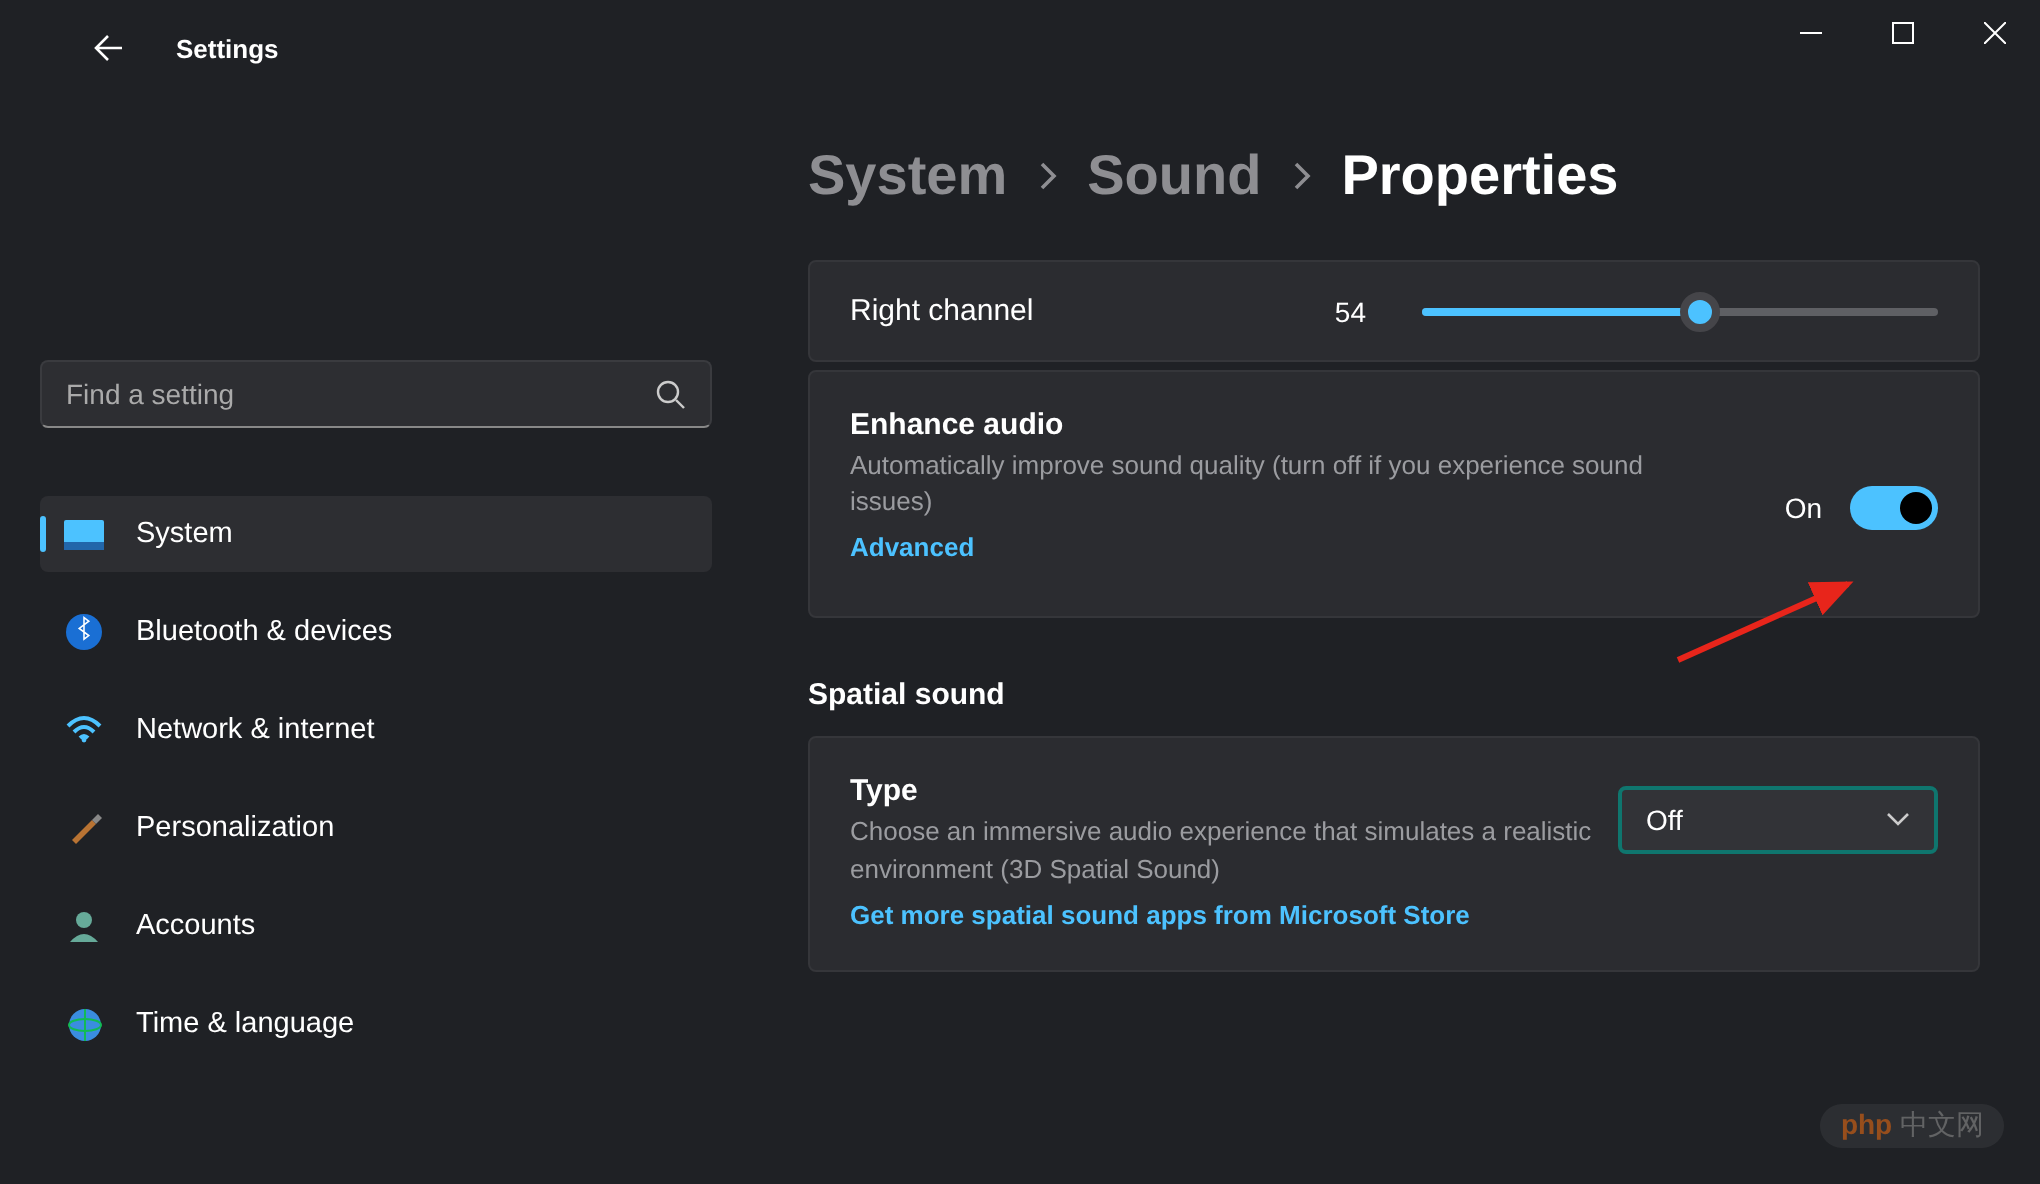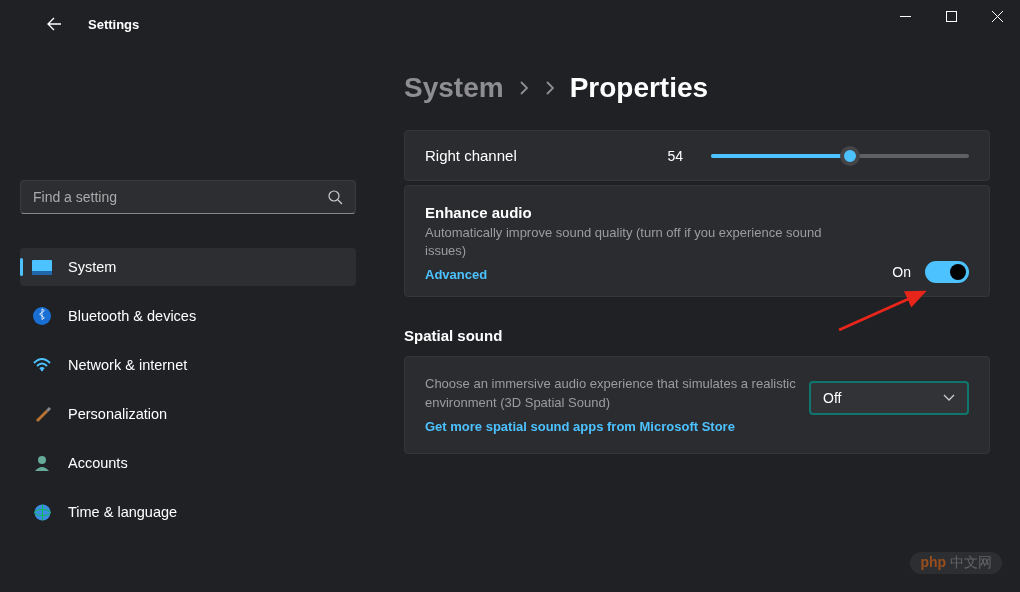--- a/index.html
+++ b/index.html
@@ -118,22 +118,22 @@
       background: #4cc2ff; border-radius: 2px;
     }
     .slider-thumb {
       position: absolute; left: 54%; top: 50%;
       width: 20px; height: 20px;
       background: #4cc2ff; border-radius: 50%;
       border: 4px solid #454549;
       transform: translate(-50%, -50%);
     }
     .enhance-card {
-      display: flex; align-items: flex-end;
-      padding: 18px 20px 13px;
+      display: flex; align-items: center;
+      padding: 18px 20px 25px;
     }
     .enhance-text { flex: 1; }
     .card-title { font-size: 15px; font-weight: 600; margin-bottom: 3px; }
     .card-desc { font-size: 13px; color: #9b9ca0; line-height: 1.4; margin-bottom: 5px; max-width: 400px; }
     .link { font-size: 13px; color: #4cc2ff; font-weight: 600; cursor: pointer; }
     .toggle-wrap { display: flex; align-items: center; gap: 14px; margin-top: 20px; }
     .toggle-label { font-size: 14px; }
     .toggle {
       width: 44px; height: 22px;
       background: #4cc2ff; border-radius: 11px;
@@ -273,20 +273,21 @@
     <span class="nav-label">Time &amp; language</span>
   </div>
 </div>
 
 <div class="content">
   <div class="breadcrumb">
     <span class="bc-item">System</span>
     <svg class="bc-chevron" width="12" height="14">
         <path d="M3 1 L9 7 L3 13" stroke="#8e8e92" fill="none" stroke-width="1.8"></path>
       </svg>
+    <span class="bc-item">Sound</span>
     <svg class="bc-chevron" width="12" height="14">
         <path d="M3 1 L9 7 L3 13" stroke="#8e8e92" fill="none" stroke-width="1.8"></path>
       </svg>
     <span class="bc-item current">Properties</span>
   </div>
 
   <div class="card">
     <div class="slider-row">
       <span class="slider-label">Right channel</span>
       <span class="slider-value">54</span>
@@ -308,20 +309,21 @@
       <div class="toggle">
         <div class="toggle-knob"></div>
       </div>
     </div>
   </div>
 
   <div class="section-header">Spatial sound</div>
 
   <div class="card spatial-card">
     <div class="spatial-text">
+      <div class="card-title">Type</div>
       <div class="card-desc">Choose an immersive audio experience that simulates a realistic environment (3D Spatial Sound)</div>
       <span class="link">Get more spatial sound apps from Microsoft Store</span>
     </div>
     <div class="dropdown">
       <span class="dd-value">Off</span>
       <svg width="12" height="8">
           <path d="M1 1 L6 6 L11 1" stroke="#ccc" fill="none" stroke-width="1.3"></path>
         </svg>
     </div>
   </div>

